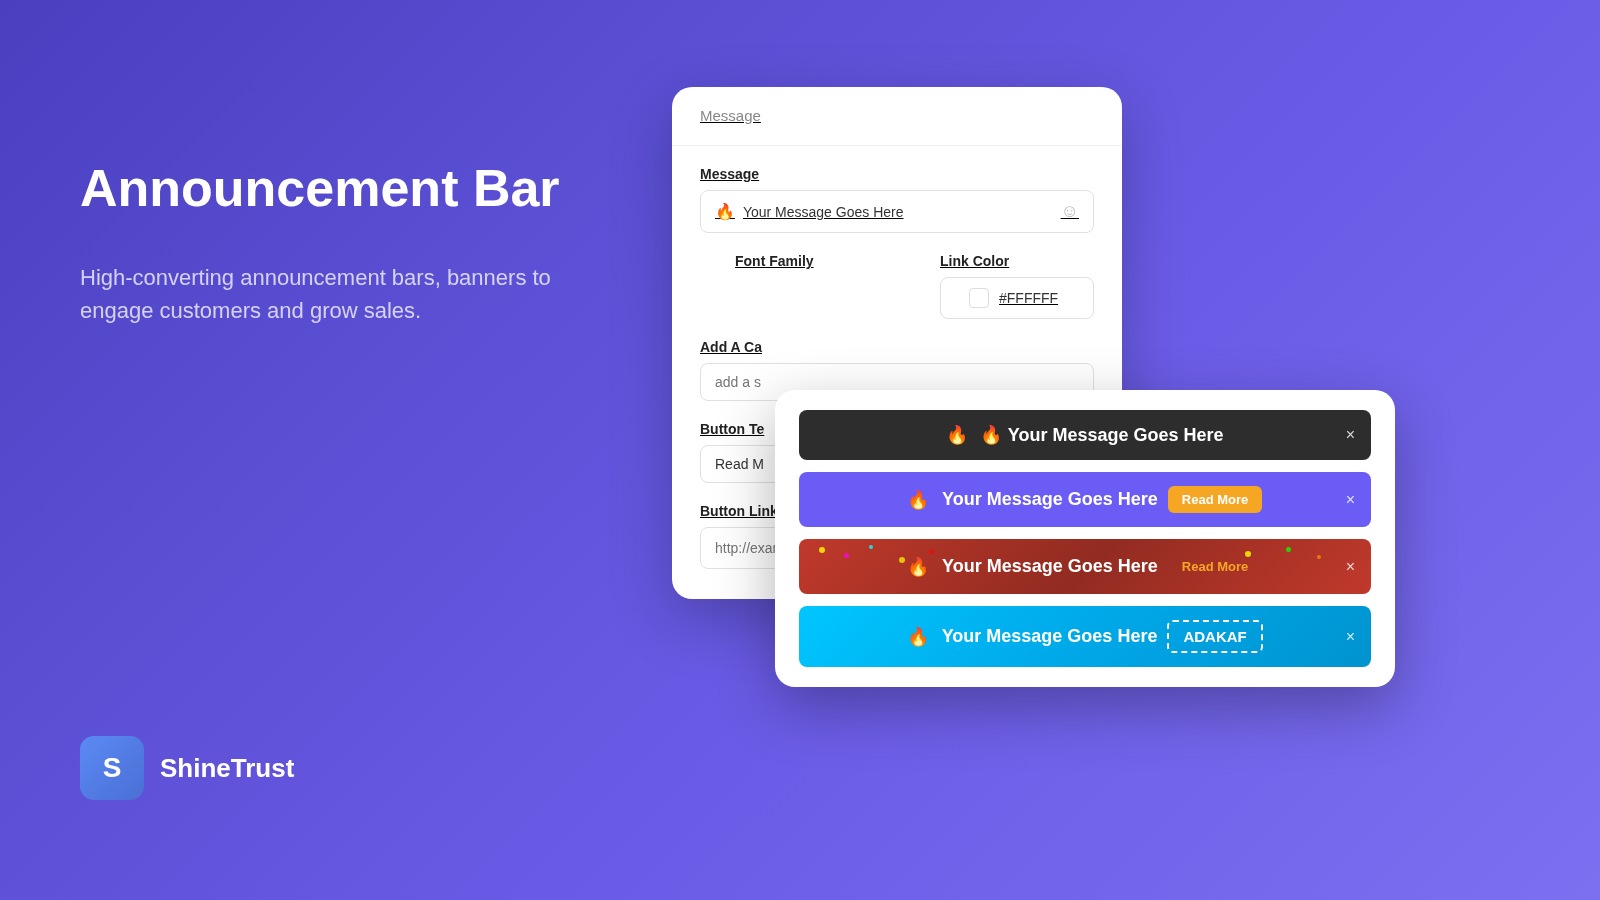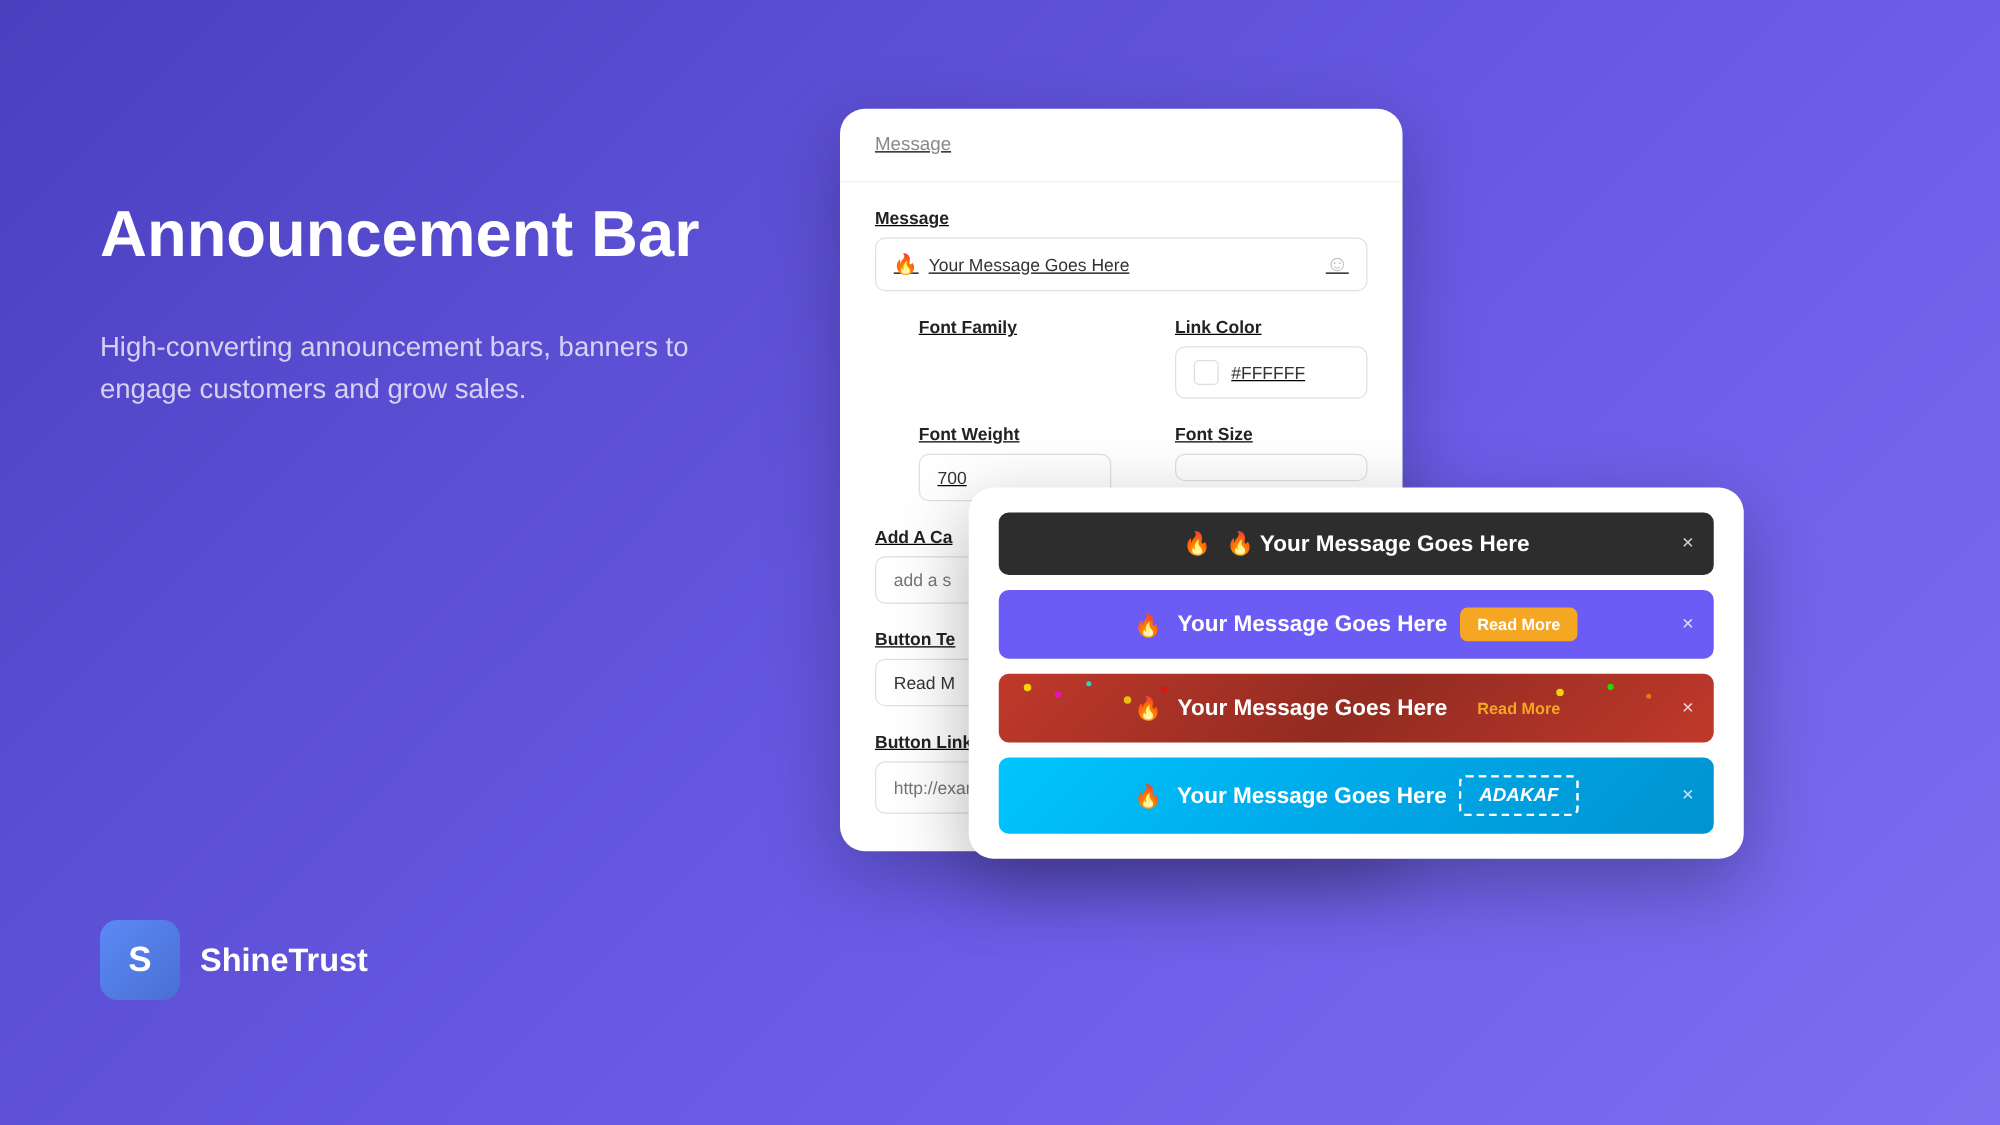--- a/index.html
+++ b/index.html
@@ -127,21 +127,21 @@
       padding: 10px 14px;
       font-size: 14px;
       color: #333;
       justify-content: space-between;
     }
     .color-input-row {
       display: flex;
       align-items: center;
       border: 1.5px solid #e0e0e0;
       border-radius: 8px;
-      padding: 10px 14px;
+      padding: 10px 28px;
       gap: 10px;
     }
     .color-swatch {
       width: 20px;
       height: 20px;
       border-radius: 4px;
       background: #fff;
       border: 1px solid #ddd;
     }
     .color-value {
@@ -234,21 +234,20 @@
     }
     .bar-cta-dashed {
       padding: 6px 14px;
       border-radius: 6px;
       font-size: 15px;
       font-weight: 700;
       cursor: pointer;
       border: 2px dashed white;
       color: white;
       background: transparent;
-      font-style: italic;
     }
 
     
     .bar-1 {
       background: #2d2d2d;
     }
     .bar-1 .bar-text { color: white; }
     .bar-1 .bar-close { color: white; }
 
     
@@ -314,32 +313,20 @@
       </div>
       <div class="field-group">
         <div class="field-label">Link Color</div>
         <div class="color-input-row">
           <div class="color-swatch"></div>
           <span class="color-value">#FFFFFF</span>
         </div>
       </div>
     </div>
 
-    <div class="two-col">
-      <div class="field-group">
-        <div class="field-label">Font Weight</div>
-        <div class="font-weight-input">
-          <span>700</span>
-        </div>
-      </div>
-      <div class="field-group">
-        <div class="field-label">Font Size</div>
-        <div class="font-weight-input"></div>
-      </div>
-    </div>
 
     <div class="field-label">Add A Ca</div>
     <input class="text-input" type="text" placeholder="add a s" style="">
 
     <div class="field-label">Button Te</div>
     <input class="cta-input" type="text" value="Read M" style="">
 
     <div class="field-label">Button Link URL</div>
     <input class="url-input" type="text" placeholder="http://example.com" style="">
 

